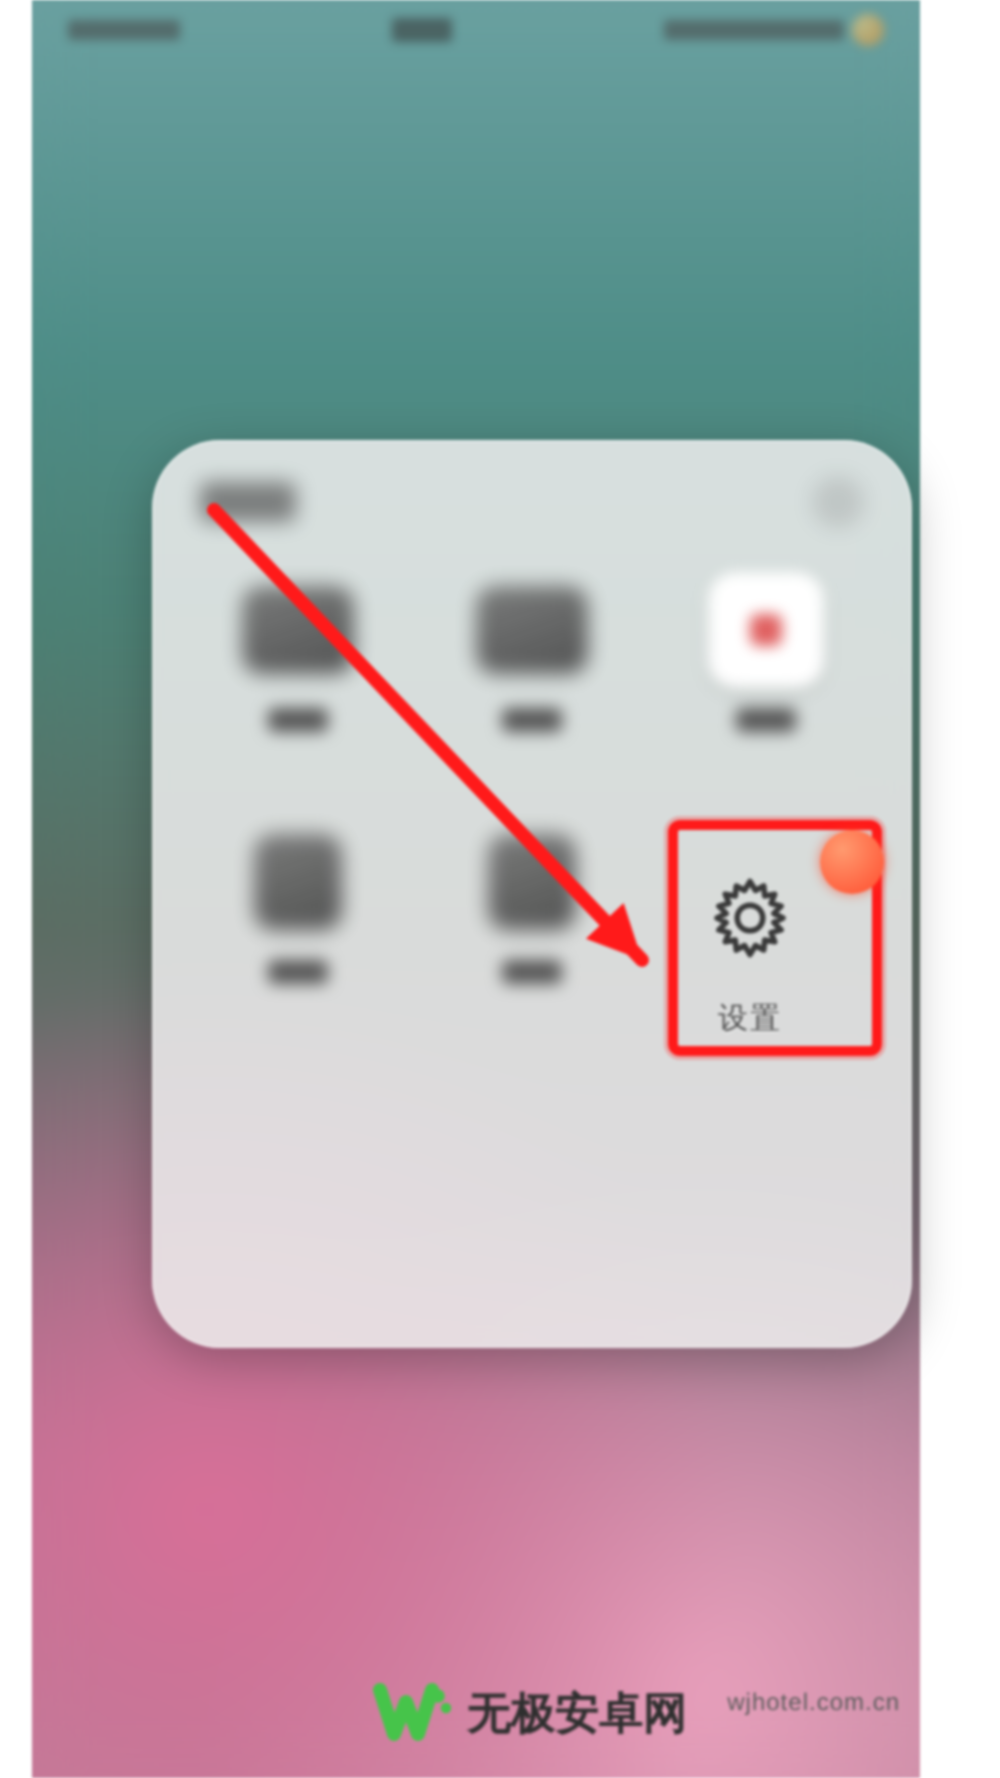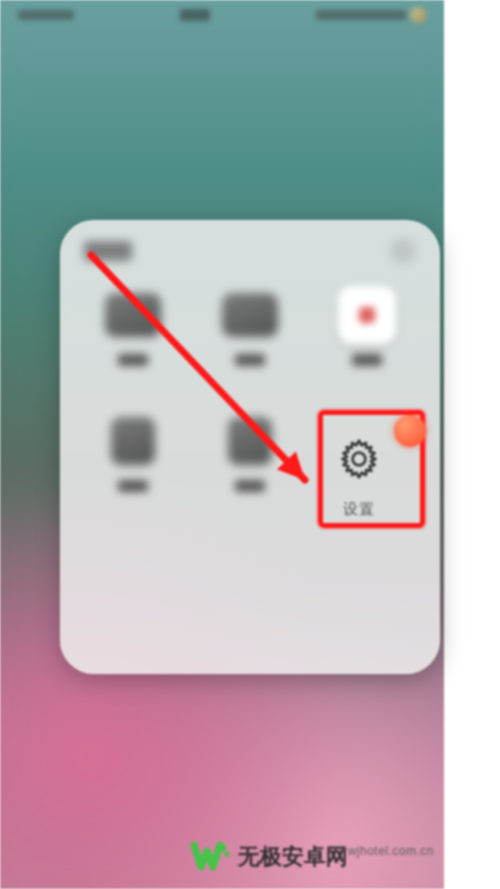--- a/index.html
+++ b/index.html
@@ -12,20 +12,21 @@
   }
   .phone {
     position: relative;
     width: 444px;
     height: 889px;
     background:
       radial-gradient(circle at 20% 85%, #d86f98 0%, rgba(216,111,152,0) 32%),
       radial-gradient(circle at 75% 95%, #e8a0bc 0%, rgba(232,160,188,0) 28%),
       linear-gradient(180deg, #6aa0a0 0%, #4e8d87 20%, #4c8074 35%, #5b6d63 52%, #7b6d77 68%, #a4768e 82%, #b88097 100%);
     filter: blur(0.8px);
+    margin-left: 16px;
   }
   .bg-blur {
     position: absolute;
     inset: 0;
     backdrop-filter: blur(12px);
   }
   .status-bar {
     position: absolute;
     top: 4px;
     left: 0; right: 0;
@@ -191,20 +192,21 @@
   }
   .watermark .wm-main {
     font-size: 22px;
     font-weight: 700;
     color: #2f2f2f;
   }
   .watermark .wm-sub {
     font-size: 12px;
     color: #5c5c5c;
     letter-spacing: 0.5px;
+    padding-left: 20px;
   }
 </style>
 </head>
 <body>
 
 <div class="phone">
   <div class="bg-blur"></div>
 
   <div class="status-bar">
     <div class="left">

